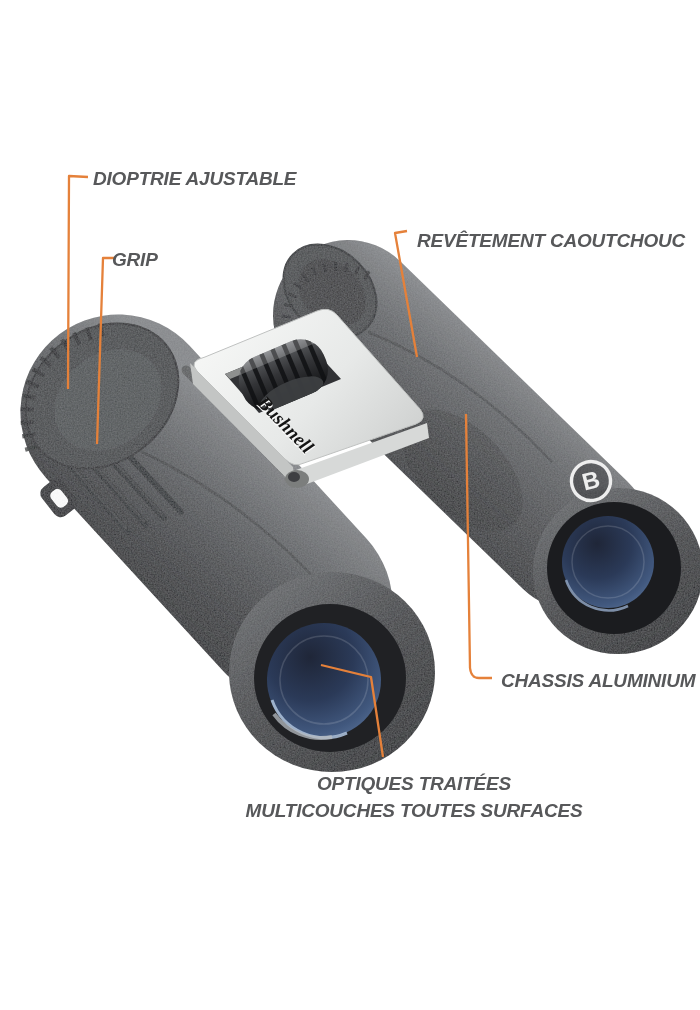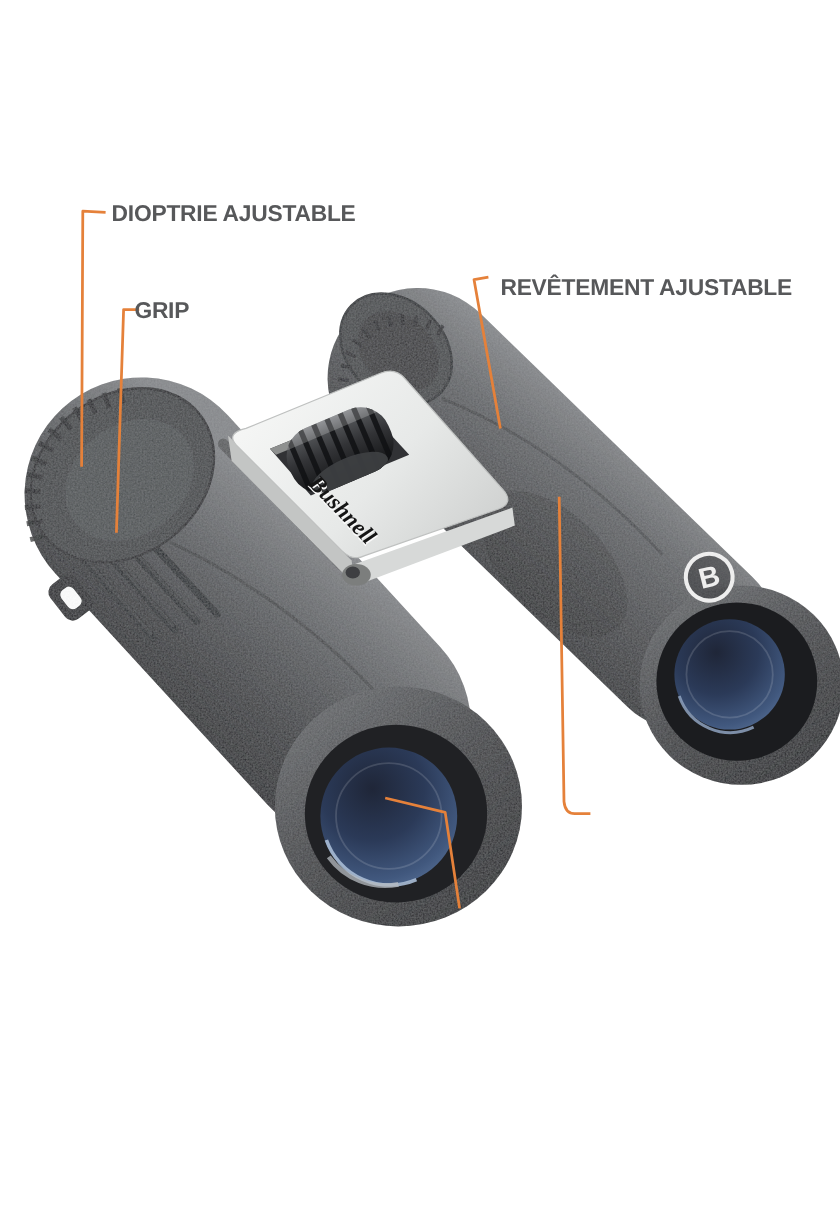--- a/index.html
+++ b/index.html
@@ -12,20 +12,21 @@
     position:relative;
     width:700px;height:1010px;
     margin:0 auto;
     background:var(--page-bg);
     overflow:hidden;
     font-family:"Liberation Sans","DejaVu Sans",sans-serif;
   }
   .stage svg{position:absolute;left:0;top:0;}
   .callout{
     position:absolute;
+    font-style:italic;
     font-weight:700;
     font-size:19px;
     line-height:22px;
     letter-spacing:-0.2px;
     color:var(--label-text);
     white-space:nowrap;
   }
   .callout-center{
     white-space:normal;
     text-align:center;
@@ -210,17 +211,22 @@
       <path class="leader" d="M 407 231 L 395 233 L 417 357"></path>
       <path class="leader" d="M 466 414 L 470 668 Q 471 678 479 678 L 492 678"></path>
       <path class="leader" d="M 321 665 L 371 677 L 383 757"></path>
     </g>
   </svg>
 
   <div class="callout" style="left:93px;top:168px;">DIOPTRIE AJUSTABLE</div>
 
   <div class="callout" style="left:112px;top:249px;">GRIP</div>
 
-  <div class="callout" style="left:417px;top:230px;">REVÊTEMENT AJUSTABLE</div>
-
-
+  <div class="callout" style="left:417px;top:230px;">REVÊTEMENT CAOUTCHOUC</div>
+
+  <div class="callout" style="left:501px;top:670px;">CHASSIS ALUMINIUM</div>
+
+  <div class="callout callout-center" style="left:128px;top:770px;width:572px;">
+    <span>OPTIQUES TRAITÉES</span><br>
+    <span>MULTICOUCHES TOUTES SURFACES</span>
+  </div>
 
 </div>
 
 </body></html>

